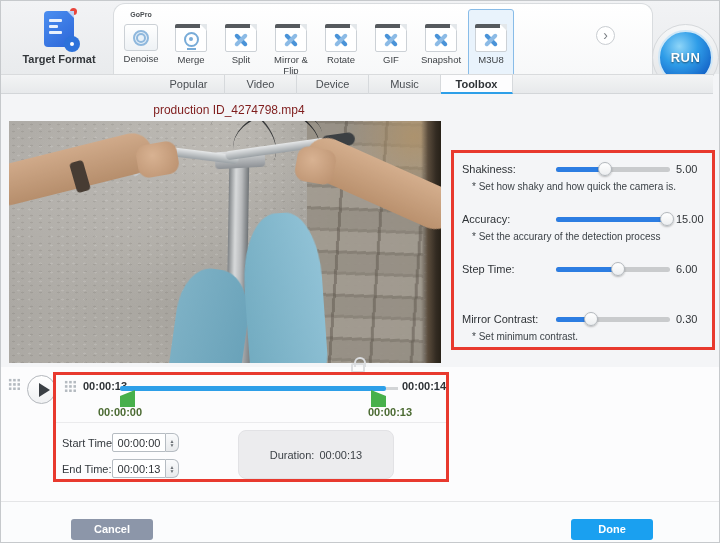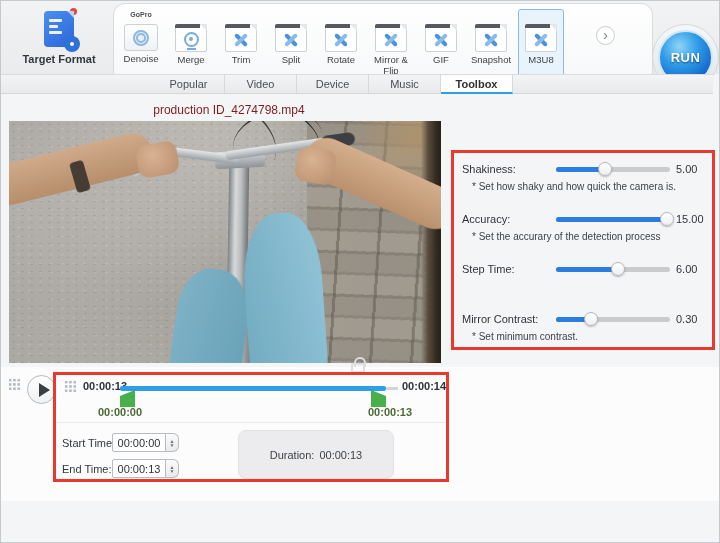--- a/index.html
+++ b/index.html
@@ -232,50 +232,43 @@
       </div>
 
       <div class="tool">
         <div class="brandbox"></div>
         <div class="doc">
             <div class="wc"></div>
           </div>
         <div class="tool-label">Merge</div>
       </div>
 
-      <div class="tool">
-        <div class="brandbox"></div>
-        <div class="doc">
-            <div class="xg"></div>
-          </div>
-        <div class="tool-label">Trim</div>
-      </div>
 
       <div class="tool">
         <div class="brandbox"></div>
         <div class="doc">
             <div class="xg"></div>
           </div>
         <div class="tool-label">Split</div>
       </div>
 
       <div class="tool">
         <div class="brandbox"></div>
         <div class="doc">
             <div class="xg"></div>
           </div>
+        <div class="tool-label">Mirror &amp; Flip</div>
+      </div>
+
+      <div class="tool">
+        <div class="brandbox"></div>
+        <div class="doc">
+            <div class="xg"></div>
+          </div>
         <div class="tool-label">Rotate</div>
-      </div>
-
-      <div class="tool">
-        <div class="brandbox"></div>
-        <div class="doc">
-            <div class="xg"></div>
-          </div>
-        <div class="tool-label">Mirror &amp; Flip</div>
       </div>
 
       <div class="tool">
         <div class="brandbox"></div>
         <div class="doc">
             <div class="xg"></div>
           </div>
         <div class="tool-label">GIF</div>
       </div>
 
@@ -409,14 +402,18 @@
             <span>▼</span>
           </div>
       </div>
       <div class="duration">
         <span>Duration:</span>
         <span>00:00:13</span>
       </div>
     </div>
   </div>
 
+  <div class="footer">
+    <div class="btn btn-cancel">Cancel</div>
+    <div class="btn btn-done">Done</div>
+  </div>
 
 </div>
 
 </body></html>

